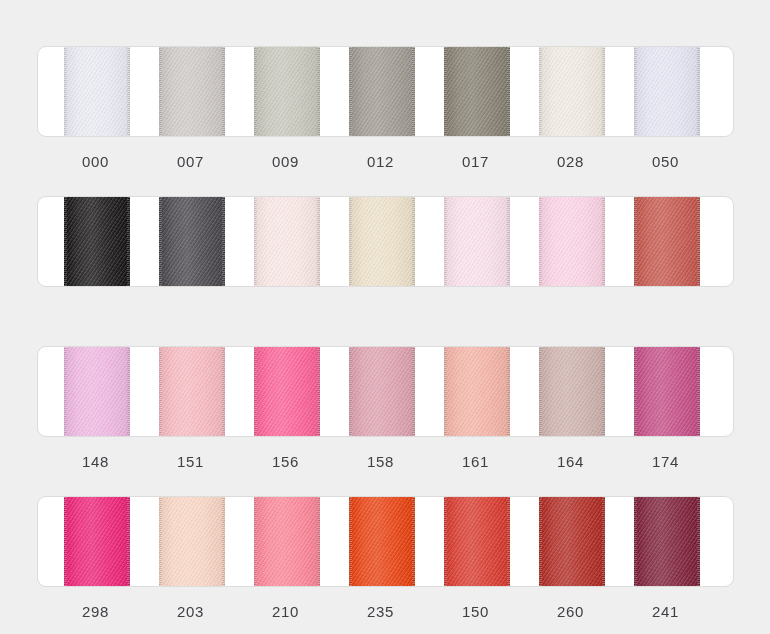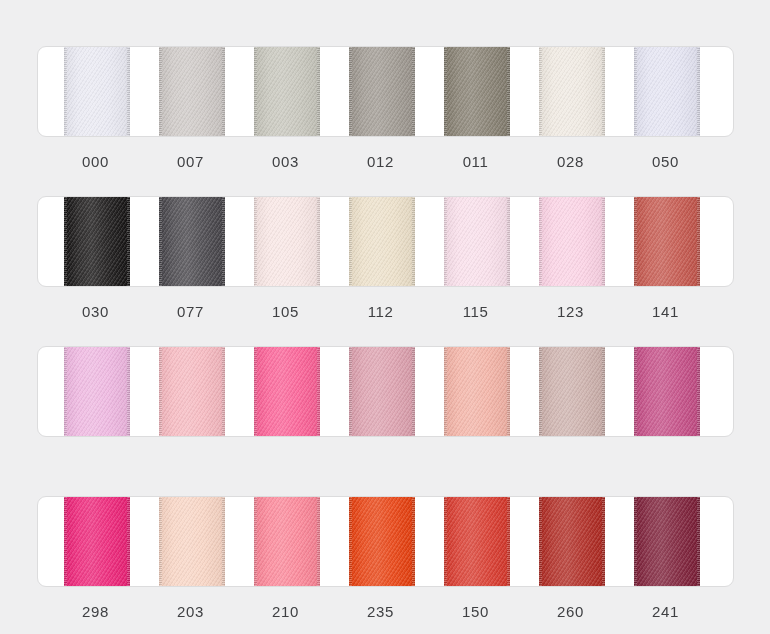--- a/index.html
+++ b/index.html
@@ -203,27 +203,27 @@
         </div>
       </div>
       <div class="label-strip">
         <div class="label-cell">
           <span class="code">000</span>
         </div>
         <div class="label-cell">
           <span class="code">007</span>
         </div>
         <div class="label-cell">
-          <span class="code">003</span>
+          <span class="code">009</span>
         </div>
         <div class="label-cell">
           <span class="code">012</span>
         </div>
         <div class="label-cell">
-          <span class="code">011</span>
+          <span class="code">017</span>
         </div>
         <div class="label-cell">
           <span class="code">028</span>
         </div>
         <div class="label-cell">
           <span class="code">050</span>
         </div>
       </div>
     </div>
     <div class="swatch-row row-1">
@@ -278,43 +278,20 @@
         </div>
         <div class="ribbon-slot">
           <div class="ribbon" style="background-color: rgb(196, 86, 76);">
             <div class="weave"></div>
             <div class="sheen"></div>
             <div class="edge-l"></div>
             <div class="edge-r"></div>
           </div>
         </div>
       </div>
-      <div class="label-strip">
-        <div class="label-cell">
-          <span class="code">030</span>
-        </div>
-        <div class="label-cell">
-          <span class="code">077</span>
-        </div>
-        <div class="label-cell">
-          <span class="code">105</span>
-        </div>
-        <div class="label-cell">
-          <span class="code">112</span>
-        </div>
-        <div class="label-cell">
-          <span class="code">115</span>
-        </div>
-        <div class="label-cell">
-          <span class="code">123</span>
-        </div>
-        <div class="label-cell">
-          <span class="code">141</span>
-        </div>
-      </div>
     </div>
     <div class="swatch-row row-1">
       <div class="row-card">
         <div class="ribbon-slot">
           <div class="ribbon" style="background-color: rgb(238, 182, 224);">
             <div class="weave"></div>
             <div class="sheen"></div>
             <div class="edge-l"></div>
             <div class="edge-r"></div>
           </div>
@@ -361,20 +338,43 @@
         </div>
         <div class="ribbon-slot">
           <div class="ribbon" style="background-color: rgb(196, 76, 133);">
             <div class="weave"></div>
             <div class="sheen"></div>
             <div class="edge-l"></div>
             <div class="edge-r"></div>
           </div>
         </div>
       </div>
+      <div class="label-strip">
+        <div class="label-cell">
+          <span class="code">148</span>
+        </div>
+        <div class="label-cell">
+          <span class="code">151</span>
+        </div>
+        <div class="label-cell">
+          <span class="code">156</span>
+        </div>
+        <div class="label-cell">
+          <span class="code">158</span>
+        </div>
+        <div class="label-cell">
+          <span class="code">161</span>
+        </div>
+        <div class="label-cell">
+          <span class="code">164</span>
+        </div>
+        <div class="label-cell">
+          <span class="code">174</span>
+        </div>
+      </div>
     </div>
     <div class="swatch-row row-1">
       <div class="row-card">
         <div class="ribbon-slot">
           <div class="ribbon" style="background-color: rgb(237, 34, 119);">
             <div class="weave"></div>
             <div class="sheen"></div>
             <div class="edge-l"></div>
             <div class="edge-r"></div>
           </div>

